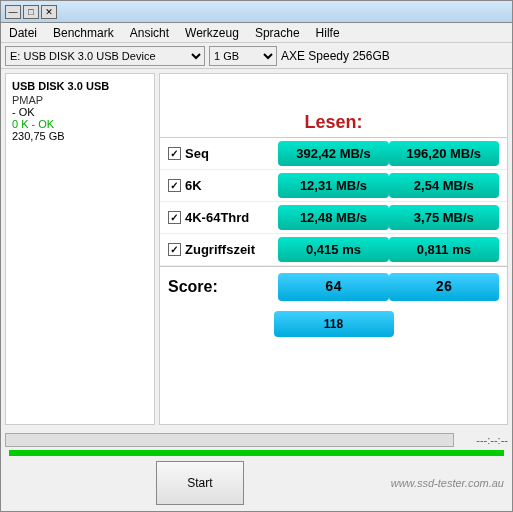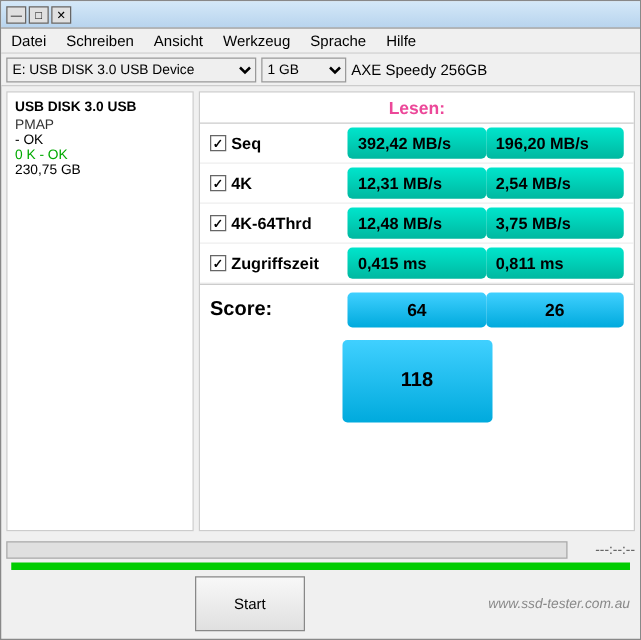--- a/index.html
+++ b/index.html
@@ -118,24 +118,25 @@
       display: flex;
       flex-direction: column;
     }
     .results-header {
       display: grid;
       grid-template-columns: 1fr 1fr 1fr;
       padding: 4px 8px;
       border-bottom: 1px solid #ccc;
     }
     .results-header .col-label {
-      font-size: 14px;
-      font-weight: bold;
-      color: #ec4899;
+      font-size: 18px;
+      font-weight: bold;
+      color: #b91c1c;
       text-align: center;
+      margin-top: 34px;
     }
     .results-header .col-label:first-child {
       text-align: left;
     }
     .result-row {
       display: grid;
       grid-template-columns: 1fr 1fr 1fr;
       align-items: center;
       padding: 3px 8px;
       border-bottom: 1px solid #eee;
@@ -159,20 +160,21 @@
       font-size: 10px;
     }
     .value-btn {
       background: linear-gradient(to bottom, #00e5cc, #00b8a0);
       border: none;
       border-radius: 4px;
       padding: 5px 8px;
       font-size: 13px;
       font-weight: bold;
       color: #000;
+      text-align: center;
       cursor: default;
     }
     .score-row {
       display: grid;
       grid-template-columns: 1fr 1fr 1fr;
       align-items: center;
       padding: 6px 8px;
       border-top: 1px solid #ccc;
     }
     .score-label {
@@ -183,32 +185,33 @@
     .score-btn {
       background: linear-gradient(to bottom, #40d0ff, #00aadd);
       border: none;
       border-radius: 4px;
       padding: 6px 8px;
       font-size: 14px;
       font-weight: bold;
       color: #000;
       text-align: center;
       cursor: default;
+      font-family: Liberation Mono, monospace;
     }
     .score-total-row {
       display: flex;
       justify-content: center;
       padding: 4px 8px 6px;
     }
     .score-total-btn {
       background: linear-gradient(to bottom, #40d0ff, #00aadd);
       border: none;
       border-radius: 4px;
-      padding: 24px 30px;
-      font-size: 16px;
+      padding: 6px 30px;
+      font-size: 12px;
       font-weight: bold;
       color: #000;
       text-align: center;
       cursor: default;
       width: 120px;
     }
     .bottom-area {
       padding: 4px;
       display: flex;
       flex-direction: column;
@@ -268,21 +271,21 @@
   <div class="title-bar">
     <div class="title-bar-buttons">
       <div class="title-btn">—</div>
       <div class="title-btn">□</div>
       <div class="title-btn">✕</div>
     </div>
   </div>
 
   <div class="menu-bar">
     <span class="menu-item">Datei</span>
-    <span class="menu-item">Schreiben</span>
+    <span class="menu-item">Benchmark</span>
     <span class="menu-item">Ansicht</span>
     <span class="menu-item">Werkzeug</span>
     <span class="menu-item">Sprache</span>
     <span class="menu-item">Hilfe</span>
   </div>
 
   <div class="toolbar">
     <select class="toolbar-drive">
       <option>E: USB DISK 3.0 USB Device</option>
     </select>
@@ -314,21 +317,21 @@
           <div class="checkbox">✓</div>
           <span>Seq</span>
         </div>
         <div class="value-btn">392,42 MB/s</div>
         <div class="value-btn">196,20 MB/s</div>
       </div>
 
       <div class="result-row">
         <div class="row-label">
           <div class="checkbox">✓</div>
-          <span>4K</span>
+          <span>6K</span>
         </div>
         <div class="value-btn">12,31 MB/s</div>
         <div class="value-btn">2,54 MB/s</div>
       </div>
 
       <div class="result-row">
         <div class="row-label">
           <div class="checkbox">✓</div>
           <span>4K-64Thrd</span>
         </div>

